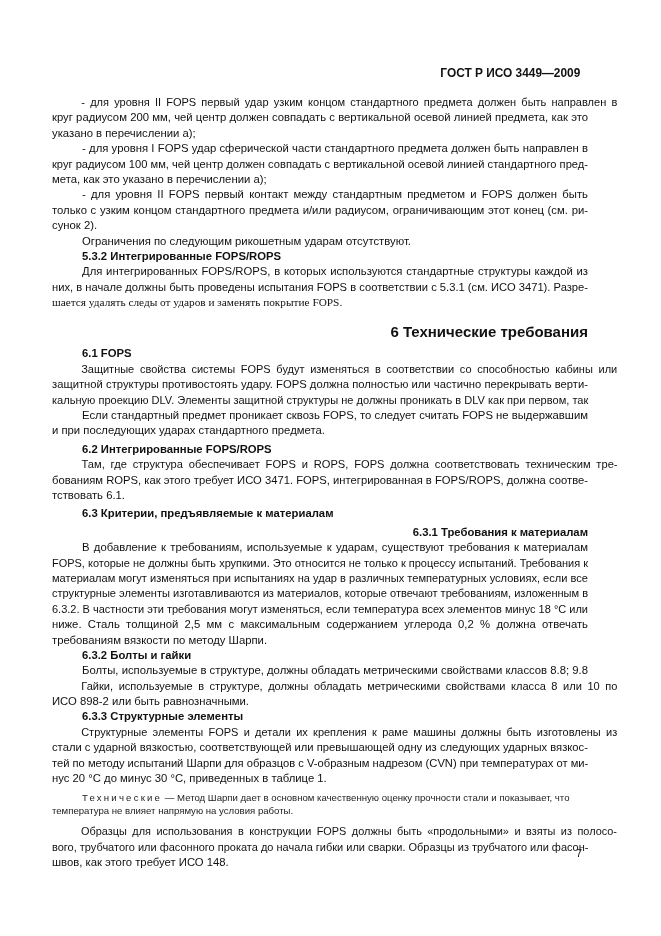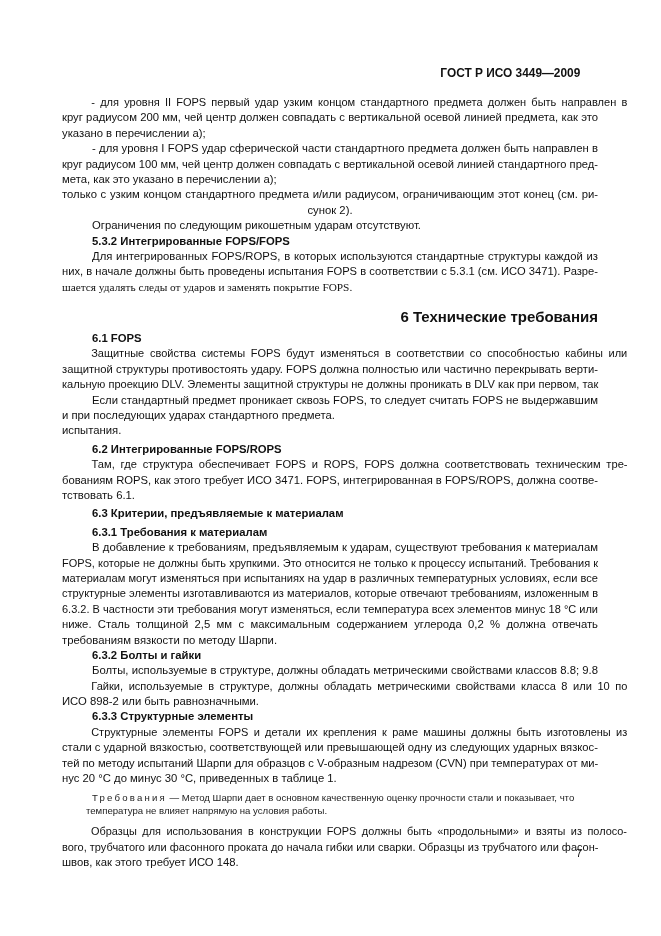--- a/index.html
+++ b/index.html
@@ -1,21 +1,21 @@
 <!DOCTYPE html>
 <html><head>
 <meta charset="utf-8">
 <style>
   html, body { margin: 0; padding: 0; background: #ffffff; }
   body { width: 661px; height: 936px; position: relative; overflow: hidden;
          font-family: "Liberation Sans", sans-serif; color: #111; }
   .page { position: absolute; left: 0; top: 0; width: 661px; height: 936px; background: #fff; }
   .hdr { position: absolute; right: 81px; top: 66px; font-weight: bold; font-size: 12.5px;
          letter-spacing: 0; transform: scaleX(0.95); transform-origin: right center; }
-  .body { position: absolute; left: 62px; top: 95px; width: 536px; }
+  .body { position: absolute; left: 52px; top: 95px; width: 536px; }
   .ln { display: block; height: 15.4px; line-height: 15.4px; font-size: 11.3px; white-space: nowrap;
         transform-origin: left center; }
   .ln.j { text-align: justify; text-align-last: justify; }
   .ind { padding-left: 30px; }
   .h1 { font-weight: bold; font-size: 15px; height: 24px; line-height: 24px; margin-top: 10px; margin-bottom: 2px; padding-left: 16px; }
   .h2 { font-weight: bold; padding-left: 30px; }
   .h2.gap { margin-top: 3px; }
   .note { font-size: 9.6px; height: 13px; line-height: 13px; color: #222; }
   .note.first { margin-top: 5px; padding-left: 30px; }
   .note .spaced { letter-spacing: 2.2px; }
@@ -30,58 +30,58 @@
 
   <div class="body">
 
     <div>
       <span class="ln j ind" style="white-space: nowrap; transform: scaleX(0.9763); width: 549px; text-align: justify;">- для уровня II FOPS первый удар узким концом стандартного предмета должен быть направлен в</span>
       <span class="ln j" style="white-space: nowrap;">круг радиусом 200 мм, чей центр должен совпадать с вертикальной осевой линией предмета, как это</span>
       <span class="ln" style="white-space: nowrap;">указано в перечислении а);</span>
       <span class="ln j ind" style="white-space: nowrap;">- для уровня I FOPS удар сферической части стандартного предмета должен быть направлен в</span>
       <span class="ln j" style="white-space: nowrap; transform: scaleX(0.9853); width: 544px; text-align: justify;">круг радиусом 100 мм, чей центр должен совпадать с вертикальной осевой линией стандартного пред-</span>
       <span class="ln" style="white-space: nowrap;">мета, как это указано в перечислении а);</span>
+      <span class="ln j ind" style="white-space: nowrap;">- для уровня II FOPS первый контакт между стандартным предметом и FOPS должен быть</span>
       <span class="ln j" style="white-space: nowrap;">только с узким концом стандартного предмета и/или радиусом, ограничивающим этот конец (см. ри-</span>
-      <span class="ln" style="white-space: nowrap; text-align: center;">сунок 2).</span>
+      <span class="ln" style="white-space: nowrap;">сунок 2).</span>
       <span class="ln ind" style="white-space: nowrap;">Ограничения по следующим рикошетным ударам отсутствуют.</span>
     </div>
 
     <div>
-      <span class="ln h2" style="white-space: nowrap;">5.3.2  Интегрированные FOPS/FOPS</span>
+      <span class="ln h2" style="white-space: nowrap;">5.3.2  Интегрированные FOPS/ROPS</span>
       <span class="ln j ind" style="white-space: nowrap;">Для интегрированных FOPS/ROPS, в которых используются стандартные структуры каждой из</span>
       <span class="ln j" style="white-space: nowrap; transform: scaleX(0.9889); width: 542px; text-align: justify;">них, в начале должны быть проведены испытания FOPS в соответствии с 5.3.1 (см. ИСО 3471). Разре-</span>
       <span class="ln" style="white-space: nowrap; font-family: Liberation Serif, serif;">шается удалять следы от ударов и заменять покрытие FOPS.</span>
     </div>
 
     <div>
       <span class="ln h1" style="white-space: nowrap; text-align: right;">6  Технические требования</span>
 
       <div>
         <span class="ln h2" style="white-space: nowrap;">6.1  FOPS</span>
         <span class="ln j ind" style="white-space: nowrap; transform: scaleX(0.9728); width: 551px; text-align: justify;">Защитные свойства системы FOPS будут изменяться в соответствии со способностью кабины или</span>
         <span class="ln j" style="white-space: nowrap; transform: scaleX(0.9963); width: 538px; text-align: justify;">защитной структуры противостоять удару. FOPS должна полностью или частично перекрывать верти-</span>
         <span class="ln j" style="white-space: nowrap; transform: scaleX(0.9781); width: 548px; text-align: justify;">кальную проекцию DLV. Элементы защитной структуры не должны проникать в DLV как при первом, так</span>
         <span class="ln j ind" style="white-space: nowrap;">Если стандартный предмет проникает сквозь FOPS, то следует считать FOPS не выдержавшим</span>
         <span class="ln" style="white-space: nowrap;">и при последующих ударах стандартного предмета.</span>
-        <span class="ln" style="white-space: nowrap;">испытания.</span>
       </div>
 
       <div>
         <span class="ln h2 gap" style="white-space: nowrap;">6.2  Интегрированные FOPS/ROPS</span>
         <span class="ln j ind" style="white-space: nowrap; transform: scaleX(0.9853); width: 544px; text-align: justify;">Там, где структура обеспечивает FOPS и ROPS, FOPS должна соответствовать техническим тре-</span>
         <span class="ln j" style="white-space: nowrap; transform: scaleX(0.9944); width: 539px; text-align: justify;">бованиям ROPS, как этого требует ИСО 3471. FOPS, интегрированная в FOPS/ROPS, должна соотве-</span>
         <span class="ln" style="white-space: nowrap;">тствовать 6.1.</span>
       </div>
 
       <div>
         <span class="ln h2 gap" style="white-space: nowrap;">6.3  Критерии, предъявляемые к материалам</span>
 
         <div>
-          <span class="ln h2 gap" style="white-space: nowrap;">6.3.1  Требования к материалам</span>
-          <span class="ln j ind" style="white-space: nowrap;">В добавление к требованиям, предъявляемым к ударам, существуют требования к материалам</span>
+          <span class="ln h2 gap" style="white-space: nowrap; text-align: right;">6.3.1  Требования к материалам</span>
+          <span class="ln j ind" style="white-space: nowrap;">В добавление к требованиям, используемые к ударам, существуют требования к материалам</span>
           <span class="ln j" style="white-space: nowrap; transform: scaleX(0.971); width: 552px; text-align: justify;">FOPS, которые не должны быть хрупкими. Это относится не только к процессу испытаний. Требования к</span>
           <span class="ln j" style="white-space: nowrap; transform: scaleX(0.9799); width: 547px; text-align: justify;">материалам могут изменяться при испытаниях на удар в различных температурных условиях, если все</span>
           <span class="ln j" style="white-space: nowrap; transform: scaleX(0.9781); width: 548px; text-align: justify;">структурные элементы изготавливаются из материалов, которые отвечают требованиям, изложенным в</span>
           <span class="ln j" style="white-space: nowrap; transform: scaleX(0.9728); width: 551px; text-align: justify;">6.3.2. В частности эти требования могут изменяться, если температура всех элементов минус 18 °С или</span>
           <span class="ln j" style="white-space: nowrap;">ниже. Сталь толщиной 2,5 мм с максимальным содержанием углерода 0,2 % должна отвечать</span>
           <span class="ln" style="white-space: nowrap;">требованиям вязкости по методу Шарпи.</span>
         </div>
 
         <div>
           <span class="ln h2" style="white-space: nowrap;">6.3.2  Болты и гайки</span>
@@ -91,22 +91,22 @@
         </div>
 
         <div>
           <span class="ln h2" style="white-space: nowrap;">6.3.3  Структурные элементы</span>
           <span class="ln j ind" style="white-space: nowrap; transform: scaleX(0.9728); width: 551px; text-align: justify;">Структурные элементы FOPS и детали их крепления к раме машины должны быть изготовлены из</span>
           <span class="ln j" style="white-space: nowrap; transform: scaleX(0.9944); width: 539px; text-align: justify;">стали с ударной вязкостью, соответствующей или превышающей одну из следующих ударных вязкос-</span>
           <span class="ln j" style="white-space: nowrap; transform: scaleX(0.9889); width: 542px; text-align: justify;">тей по методу испытаний Шарпи для образцов с V-образным надрезом (CVN) при температурах от ми-</span>
           <span class="ln" style="white-space: nowrap;">нус 20 °С до минус 30 °С, приведенных в таблице 1.</span>
 
           <div>
-            <span class="ln note first" style="white-space: nowrap;"><span class="spaced">Требования</span><span> — Метод Шарпи дает в основном качественную оценку прочности стали и показывает, что</span></span>
-            <span class="ln note" style="white-space: nowrap; margin-left: 24px;">температура не влияет напрямую на условия работы.</span>
+            <span class="ln note first" style="white-space: nowrap;"><span class="spaced">Технические</span><span> — Метод Шарпи дает в основном качественную оценку прочности стали и показывает, что</span></span>
+            <span class="ln note" style="white-space: nowrap;">температура не влияет напрямую на условия работы.</span>
           </div>
 
           <div class="after-note">
             <span class="ln j ind" style="white-space: nowrap; transform: scaleX(0.9658); width: 555px; text-align: justify;">Образцы для использования в конструкции FOPS должны быть «продольными» и взяты из полосо-</span>
             <span class="ln j" style="white-space: nowrap; transform: scaleX(0.9728); width: 551px; text-align: justify;">вого, трубчатого или фасонного проката до начала гибки или сварки. Образцы из трубчатого или фасон-</span>
             <span class="ln" style="white-space: nowrap;">швов, как этого требует ИСО 148.</span>
           </div>
         </div>
       </div>
     </div>

